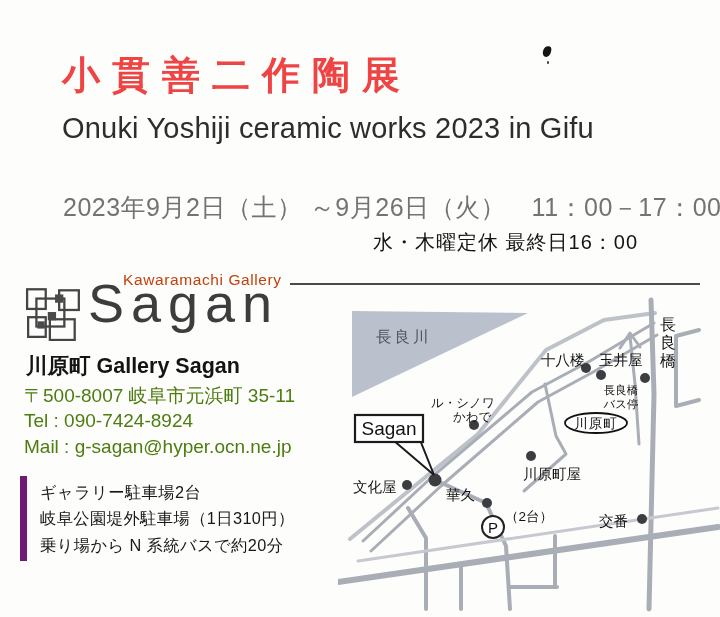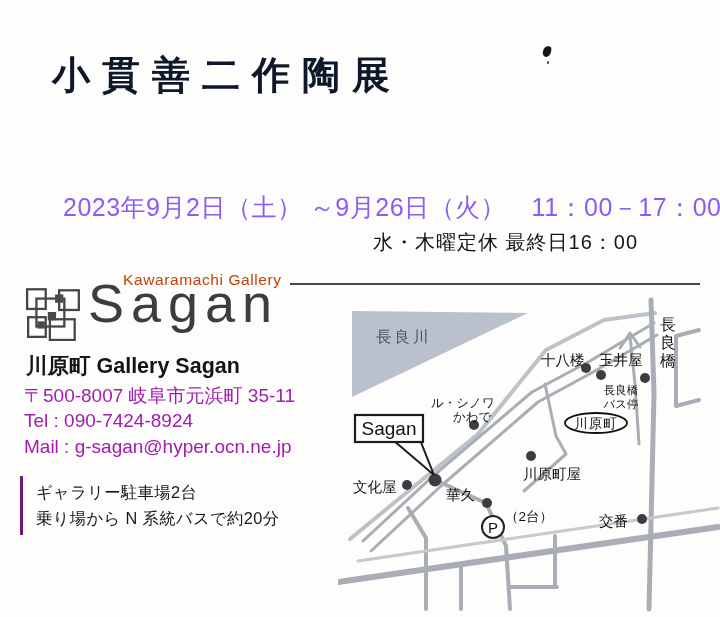--- a/index.html
+++ b/index.html
@@ -3,50 +3,50 @@
 <meta charset="utf-8">
 <style>
   html,body{margin:0;padding:0;background:#e8e8e8;}
   .page{
     position:relative;width:720px;height:617px;background:#fdfdfc;
     font-family:"Liberation Sans","DejaVu Sans",sans-serif;color:#1a1a1a;
     overflow:hidden;margin:0 auto;
   }
   .abs{position:absolute;}
   .title-jp{
-    left:52px;top:50px;font-family:"Liberation Serif","DejaVu Serif",serif;
-    font-size:38px;font-weight:600;letter-spacing:12px;color:#0f172a;white-space:nowrap;
+    left:62px;top:50px;font-family:"Liberation Serif","DejaVu Serif",serif;
+    font-size:38px;font-weight:600;letter-spacing:12px;color:#ef4444;white-space:nowrap;
   }
   .title-en{
     left:62px;top:112px;font-size:29px;color:#2d2d2d;letter-spacing:0.2px;white-space:nowrap;
   }
   .date-line{
-    left:63px;top:191px;font-size:25px;color:#8b5cf6;white-space:nowrap;letter-spacing:0.5px;
+    left:63px;top:191px;font-size:25px;color:#737373;white-space:nowrap;letter-spacing:0.5px;
   }
   .closed-note{
     left:373px;top:229px;font-size:20px;color:#141414;white-space:nowrap;letter-spacing:1px;text-align:center;
   }
   .logo-small{
     left:123px;top:271px;font-size:15.5px;color:#c2410c;letter-spacing:0.6px;white-space:nowrap;
   }
   .logo-script{
     left:88px;top:276px;font-size:54px;color:#3d3d3d;letter-spacing:7px;line-height:1;white-space:nowrap;
   }
   .logo-rule{
     left:290px;top:283px;width:410px;height:0;border-top:2px solid #4a4a4a;
   }
   .contact-name{
     left:26px;top:351px;font-size:21.5px;font-weight:bold;color:#141414;white-space:nowrap;
   }
-  .contact-line{font-size:19px;color:#a21caf;white-space:nowrap;}
+  .contact-line{font-size:19px;color:#4d7c0f;white-space:nowrap;}
   .addr{left:24px;top:383px;}
   .tel{left:24px;top:410px;}
   .mail{left:24px;top:436px;}
   .access-box{
-    left:20px;top:476px;border-left:3px solid #701a75;padding:3px 0 3px 13px;
+    left:20px;top:476px;border-left:7px solid #701a75;padding:3px 0 3px 13px;
   }
   .access-box div{
     font-size:16.3px;line-height:26.4px;color:#181818;white-space:nowrap;letter-spacing:0.4px;
   }
   .smudge{
     left:543px;top:46px;width:8px;height:11px;background:#151515;
     border-radius:60% 40% 55% 45%;transform:rotate(12deg);
   }
   .smudge2{left:547px;top:61px;width:2px;height:3px;background:#333;border-radius:50%;}
   .map{left:338px;top:284px;}
@@ -55,20 +55,21 @@
 </style>
 </head>
 <body>
 
 <div class="page">
 
   <div class="abs smudge"></div>
   <div class="abs smudge2"></div>
 
   <div class="abs title-jp">小貫善二作陶展</div>
+  <div class="abs title-en">Onuki Yoshiji ceramic works 2023 in Gifu</div>
   <div class="abs date-line">2023年9月2日（土） ～9月26日（火）　11：00－17：00</div>
   <div class="abs closed-note">水・木曜定休 最終日16：00</div>
 
   <svg class="abs" style="left:25px;top:281px;" width="58" height="60" viewBox="0 0 56 58">
     <g fill="none" stroke="#454545" stroke-width="2.2">
       <rect x="2" y="8" width="18" height="19"></rect>
       <rect x="33" y="9" width="19" height="19"></rect>
       <rect x="11" y="17" width="27" height="27"></rect>
       <rect x="3" y="35" width="17" height="19"></rect>
       <rect x="24" y="37" width="24" height="20"></rect>
@@ -83,20 +84,21 @@
   <div class="abs logo-script">Sagan</div>
   <div class="abs logo-rule"></div>
 
   <div class="abs contact-name">川原町 Gallery Sagan</div>
   <div class="abs contact-line addr">〒500-8007 岐阜市元浜町 35-11</div>
   <div class="abs contact-line tel">Tel : 090-7424-8924</div>
   <div class="abs contact-line mail">Mail : g-sagan@hyper.ocn.ne.jp</div>
 
   <div class="abs access-box">
     <div>ギャラリー駐車場2台</div>
+    <div>岐阜公園堤外駐車場（1日310円）</div>
     <div>乗り場から N 系統バスで約20分</div>
   </div>
 
   <svg class="abs map" width="382" height="333" viewBox="0 0 382 333">
 
     <polygon points="14,27 190,29 14,113" fill="#bac1cc"></polygon>
     <text class="mlabel river-label" x="38" y="58" font-size="15.5">長良川</text>
 
     <g stroke="#a9aeb6" fill="none" stroke-linecap="round" stroke-linejoin="round">
       <path d="M12,255 L140,150 L208,66 L266,36 L317,29" stroke-width="4" stroke="#bdc2c9"></path>

